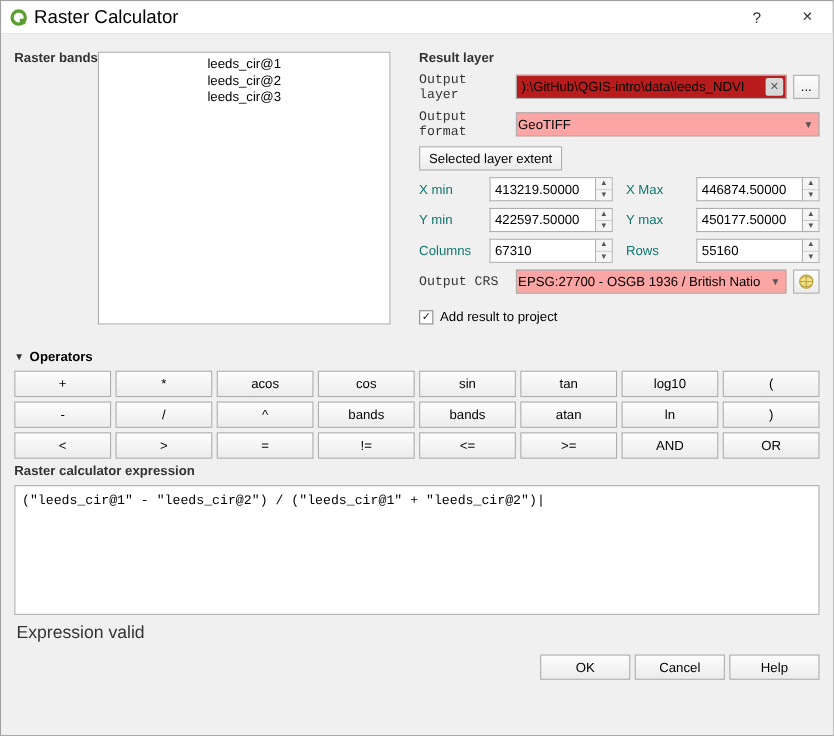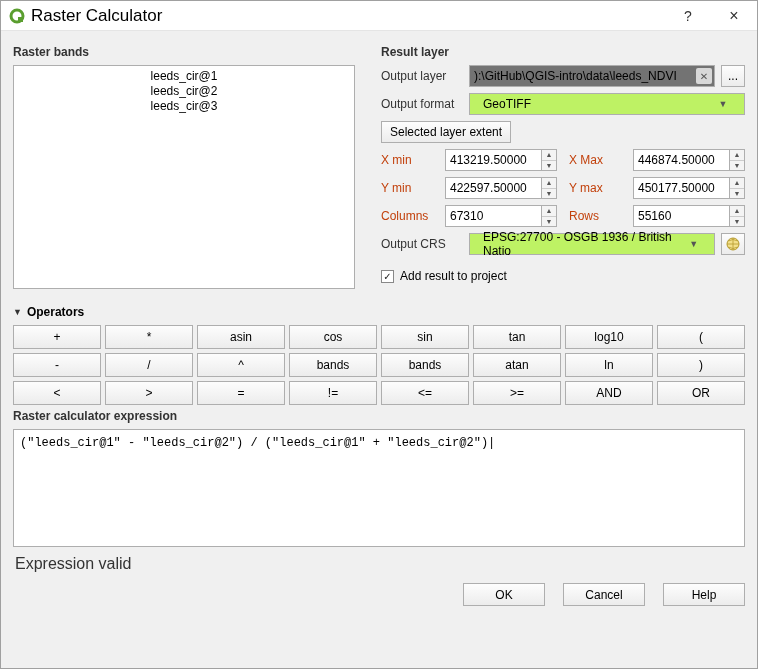--- a/index.html
+++ b/index.html
@@ -10,59 +10,59 @@
   .titlebar .title { flex: 1; font-size: 17px; }
   .titlebar .ctl { width: 46px; height: 30px; display: flex; align-items: center; justify-content: center; font-size: 14px; color: #333; }
   .titlebar .ctl.close { font-size: 16px; }
 
   .body { flex: 1; background: #f0f0f0; padding: 10px 12px 8px 12px; display: flex; flex-direction: column; gap: 6px; overflow: hidden; }
 
   .toprow { display: flex; gap: 10px; }
   .group { border: 1px solid #c8c8c8; padding: 6px 8px 8px 8px; background: #f0f0f0; position: relative; }
   .group-title { position: relative; top: -2px; font-weight: bold; color: #333; margin-bottom: 4px; }
 
-  .bands-group { width: 360px; display: flex; flex-direction: column; border:none; padding-left:0;}
+  .bands-group { width: 360px; display: flex; flex-direction: row; border:none; padding-left:0;}
   .bands-group .group-title { margin-left: 0; }
   .bands-list { flex: 1; background: #fff; border: 1px solid #aeaeae; padding: 3px 4px; height: 248px; overflow: auto; }
   .bands-list div { padding: 0 2px; line-height: 15px; white-space: nowrap; text-align: center; }
 
   .result-group { flex: 1; border:none; padding-right:0; display:flex; flex-direction:column;}
   .form-row { display: flex; align-items: center; margin-bottom: 6px; gap: 6px; }
-  .form-row label { width: 82px; color: #333; }
+  .form-row label { width: 82px; color: #333; font-family: Liberation Mono, monospace; }
   .form-row input[type=text], .form-row .select {
-    height: 22px; border: 1px solid #aeaeae; background: #bef264; padding: 0 13px; font-size: 12px;
+    height: 22px; border: 1px solid #aeaeae; background: #fca5a5; padding: 0 1px; font-size: 12px;
   }
   .btn { height: 22px; border: 1px solid #aeaeae; background: linear-gradient(#fdfdfd,#ececec); padding: 0 8px; cursor: default; display: inline-flex; align-items: center; justify-content:center; }
   .spin { display: flex; align-items: center; height: 22px; }
   .spin input { width: 96px; height: 22px; border: 1px solid #aeaeae; border-right: none; padding: 0 4px; }
   .spin .arrows { width: 16px; height: 22px; border: 1px solid #aeaeae; display: flex; flex-direction: column; }
   .spin .arrows div { flex:1; display:flex; align-items:center; justify-content:center; font-size:7px; line-height:1; background:#f4f4f4; color:#555;}
   .spin .arrows div:first-child { border-bottom: 1px solid #ccc; }
 
   .extent-grid { display: grid; grid-template-columns: 52px 1fr 52px 1fr; gap: 6px 12px; align-items: center; margin-bottom: 6px; }
-  .extent-grid label { color:#c2410c; }
+  .extent-grid label { color:#0f766e; }
 
   .select { display: flex; align-items: center; justify-content: space-between; background: #fff; }
   .select .arr { width: 16px; text-align: center; font-size: 9px; color: #555; }
 
   .clear-x { width: 16px; height: 16px; display:inline-flex; align-items:center; justify-content:center; background:#d8d8d8; color:#555; border-radius:2px; font-size:10px; margin-left:2px;}
 
   .operators { padding-top:2px;}
   .op-title { display:flex; align-items:center; gap:5px; font-weight:bold; margin-bottom:6px;}
   .op-title .tri { font-size:9px; color:#333;}
   .op-grid { display: grid; grid-template-columns: repeat(8, 1fr); gap: 4px; }
   .op-grid .btn { height: 24px; font-size: 12px; }
 
   .expr-group .group-title { font-weight: bold; }
   .expr-box { width: 100%; height: 118px; border: 1px solid #aeaeae; background: #fff; padding: 6px; font-family: Consolas, "Courier New", monospace; font-size: 12px; resize: none; overflow:auto; white-space: pre; }
   .cursor-bar::after { content:"|"; color:#000; }
 
   .status { font-size: 16px; color: #333; padding: 2px 0 0 2px; }
 
-  .footer { display: flex; justify-content: flex-end; gap: 18px; margin-top: 4px; }
+  .footer { display: flex; justify-content: flex-end; gap: 4px; margin-top: 4px; }
   .footer .btn { width: 82px; height: 23px; }
 
   .checkbox { display:flex; align-items:center; gap:6px; }
   .checkbox .box { width:13px; height:13px; border:1px solid #888; background:#fff; display:flex; align-items:center; justify-content:center; font-size:10px; color:#222; }
 
   .icon-btn { width:24px; height:22px; border:1px solid #aeaeae; background:linear-gradient(#fdfdfd,#ececec); display:inline-flex; align-items:center; justify-content:center;}
 </style>
 </head>
 <body>
 
@@ -90,21 +90,21 @@
           <div>leeds_cir@2</div>
           <div>leeds_cir@3</div>
         </div>
       </div>
 
       <div class="group result-group">
         <div class="group-title">Result layer</div>
 
         <div class="form-row">
           <label>Output layer</label>
-          <div style="flex:1; display:flex; align-items:center; border:1px solid #aeaeae; background:#737373; height:22px; padding:0 2px 0 4px;">
+          <div style="flex:1; display:flex; align-items:center; border:1px solid #aeaeae; background:#b91c1c; height:22px; padding:0 2px 0 4px;">
             <span style="flex:1; overflow:hidden; white-space:nowrap;">):\GitHub\QGIS-intro\data\leeds_NDVI</span>
             <span class="clear-x">✕</span>
           </div>
           <span class="btn" style="width:24px; padding:0;">...</span>
         </div>
 
         <div class="form-row">
           <label>Output format</label>
           <div class="select" style="flex:1;">
             <span>GeoTIFF</span>
@@ -193,21 +193,21 @@
     </div>
 
     <div class="operators">
       <div class="op-title">
         <span class="tri">▼</span>
         <span>Operators</span>
       </div>
       <div class="op-grid" id="op-grid">
           <span class="btn">+</span>
           <span class="btn">*</span>
-          <span class="btn">asin</span>
+          <span class="btn">acos</span>
           <span class="btn">cos</span>
           <span class="btn">sin</span>
           <span class="btn">tan</span>
           <span class="btn">log10</span>
           <span class="btn">(</span>
           <span class="btn">-</span>
           <span class="btn">/</span>
           <span class="btn">^</span>
           <span class="btn">bands</span>
           <span class="btn">bands</span>

